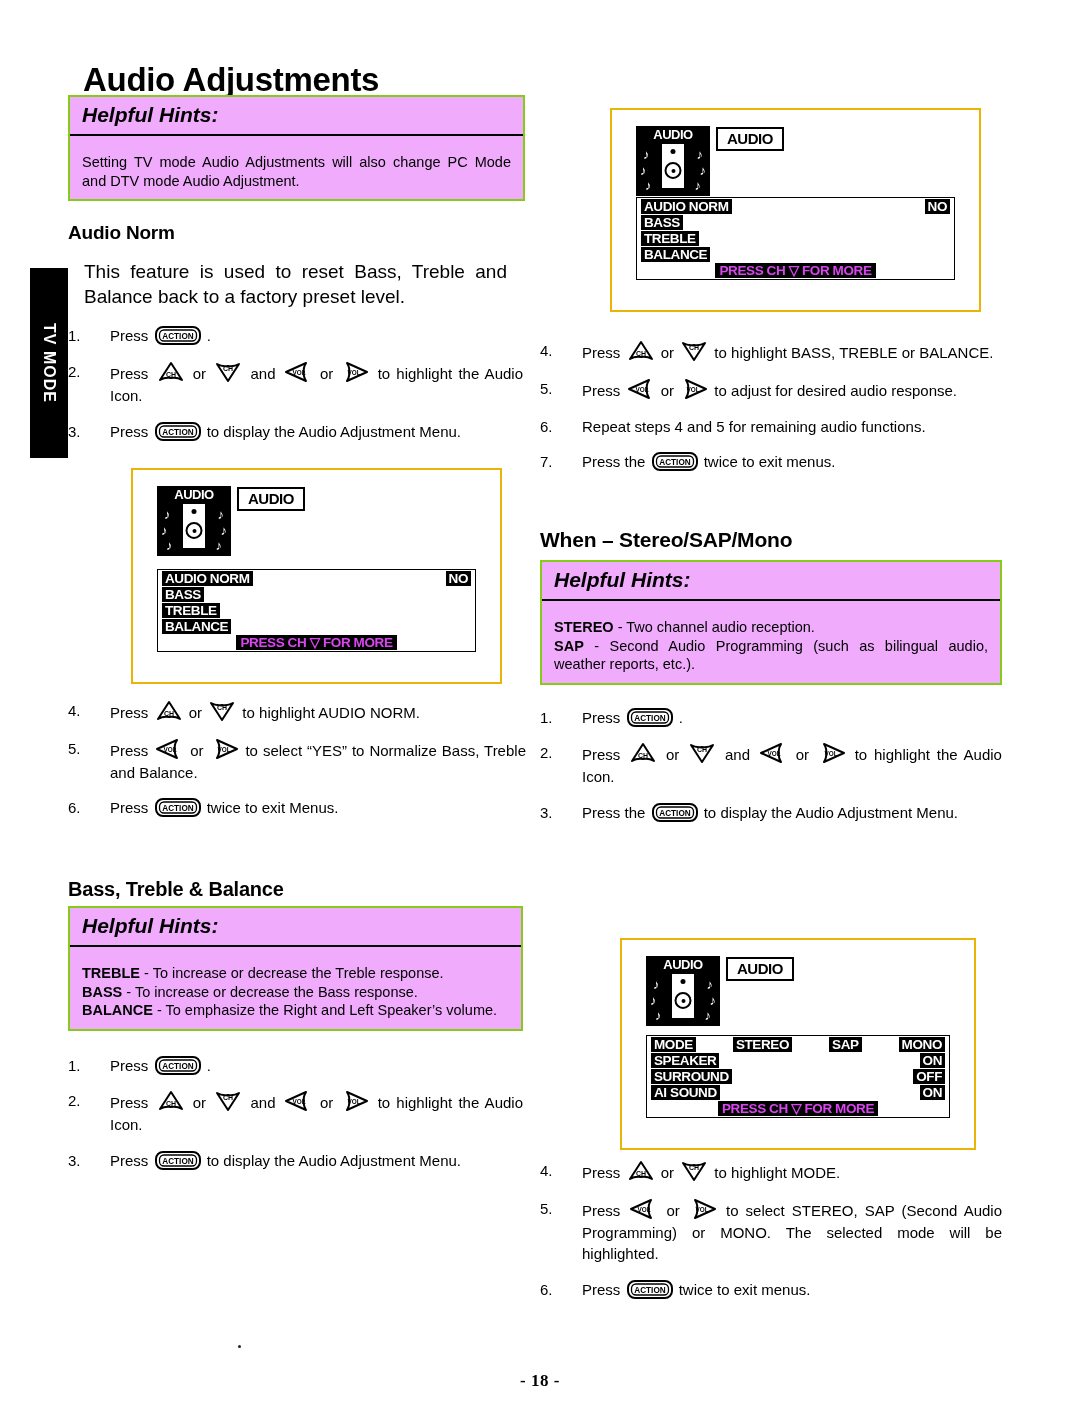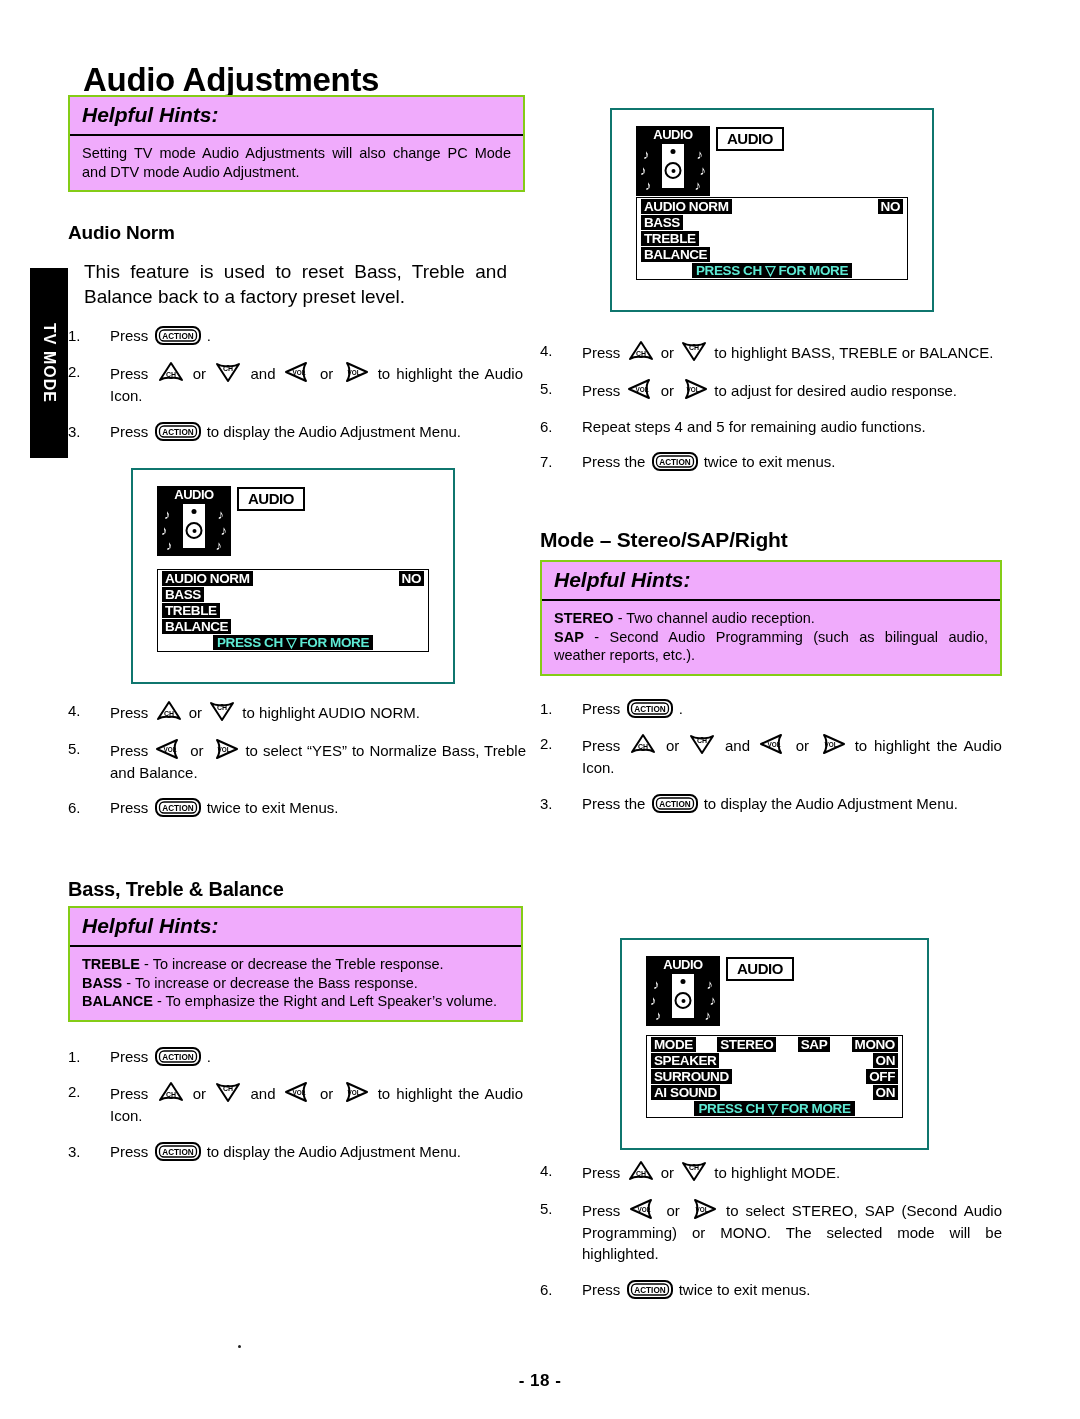--- a/index.html
+++ b/index.html
@@ -42,21 +42,21 @@
   }
 
   
   .hints{border:2px solid #84cc16;background:#f0abfc;}
   .hints .hdr{
     border-bottom:2px solid #000;
     padding:6px 10px 7px 12px;
     font-style:italic;font-weight:bold;font-size:21px;
   }
   .hints .body{
-    padding:8px 12px 9px 12px;
+    padding:17px 12px 9px 12px;
     font-size:14.5px;line-height:1.28;
     text-align:justify;
   }
   .hints .body b{font-weight:bold;}
 
   
   p.para{margin:16px;font-size:19px;line-height:1.3;text-align:justify;}
   ol.steps{margin:0;padding:0;list-style:none;}
   ol.steps li{
     position:relative;padding-left:42px;margin-top:14px;
@@ -64,21 +64,21 @@
   }
   ol.steps li .num{position:absolute;left:0;top:0;width:30px;}
   ol.steps li:first-child{margin-top:0;}
 
   
   .key{display:inline-block;vertical-align:-4px;margin:0 2px;}
   .key svg{display:block;}
 
   
   .osd{
-    border:2px solid #0f766e;background:#fff;position:relative;
+    border:2px solid #eab308;background:#fff;position:relative;padding-left:47px;
   }
   .osd .icon-row{position:absolute;left:24px;top:16px;display:flex;align-items:flex-start;}
   .osd .audio-icon{
     width:74px;height:70px;background:#000;position:relative;
     flex:0 0 auto;
   }
   .osd .audio-icon .lbl{
     position:absolute;top:1px;left:0;right:0;text-align:center;
     color:#fff;font-weight:bold;font-size:13px;letter-spacing:-0.5px;
   }
@@ -117,25 +117,25 @@
     display:flex;align-items:center;justify-content:space-between;
     padding:0 4px;height:16px;
   }
   .osd .menu .row .lbl,
   .osd .menu .row .val{
     background:#000;color:#fff;padding:0 3px;white-space:nowrap;
   }
   .osd .menu .footer{
     text-align:center;height:17px;line-height:17px;
   }
-  .osd .menu .footer span{background:#000;color:#5eead4;padding:0 4px;}
+  .osd .menu .footer span{background:#000;color:#d946ef;padding:0 4px;}
 
   .pagenum{
     position:absolute;left:0;right:0;bottom:28px;text-align:center;
-    font-size:17px;font-weight:bold;letter-spacing:0.5px;
+    font-size:17px;font-weight:bold;letter-spacing:0.5px;font-family:Liberation Serif, serif;
   }
   .dot-left{position:absolute;left:238px;top:1345px;width:3px;height:3px;background:#222;border-radius:50%;}
 </style>
 </head>
 <body>
 
 <div class="page">
 
   <div class="side-tab">
     <span>TV MODE</span>
@@ -333,21 +333,21 @@
           <li><span class="num">6.</span><span>Repeat steps 4 and 5 for remaining audio functions.</span></li>
           <li><span class="num">7.</span><span>Press the </span><span class="key"><svg width="46" height="19" viewBox="0 0 46 19">
                 <rect x="1" y="1" width="44" height="17" rx="7" ry="7" fill="#fff" stroke="#000" stroke-width="2"></rect>
                 <rect x="4.5" y="4" width="37" height="11" rx="4.5" ry="4.5" fill="#fff" stroke="#000" stroke-width="1.3"></rect>
                 <text x="23" y="12.8" font-family="Liberation Sans, sans-serif" font-size="8.2" font-weight="bold" text-anchor="middle" fill="#000">ACTION</text>
               </svg></span><span> twice to exit menus.</span></li>
         </ol>
     </div>
 
     <div style="position:absolute;top:528px;left:0;width:462px;">
-      <h2 class="sec" style="font-size:21px;">Mode – Stereo/SAP/Right</h2>
+      <h2 class="sec" style="font-size:21px;">When – Stereo/SAP/Mono</h2>
       <div class="hints" style="margin-top:8px;">
         <div class="hdr">Helpful Hints:</div>
         <div class="body">
             <div><b>STEREO</b><span> - </span><span>Two channel audio reception.</span></div>
             <div><b>SAP</b><span> - </span><span>Second Audio Programming (such as bilingual audio, weather reports, etc.).</span></div>
           </div>
       </div>
       <ol class="steps" style="margin-top:22px;">
           <li><span class="num">1.</span><span>Press </span><span class="key"><svg width="46" height="19" viewBox="0 0 46 19">
                 <rect x="1" y="1" width="44" height="17" rx="7" ry="7" fill="#fff" stroke="#000" stroke-width="2"></rect>

